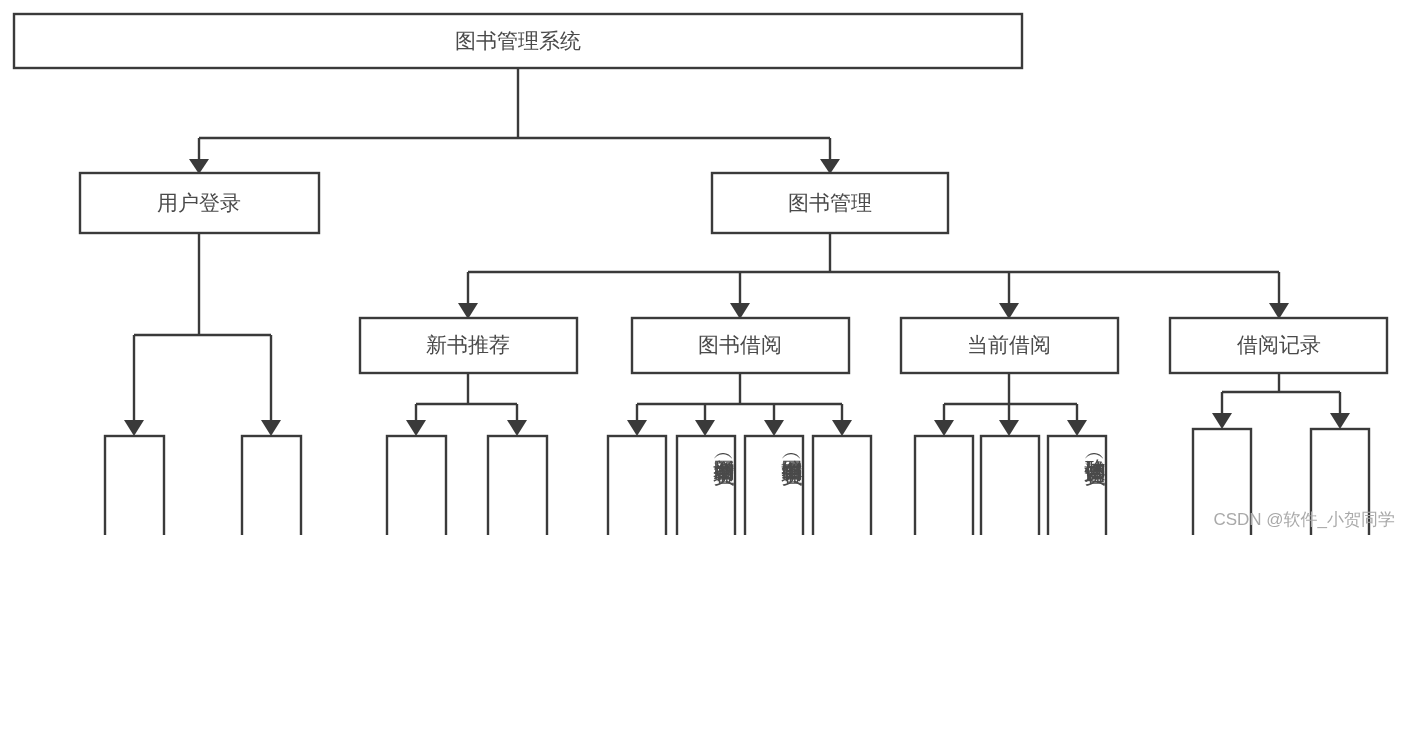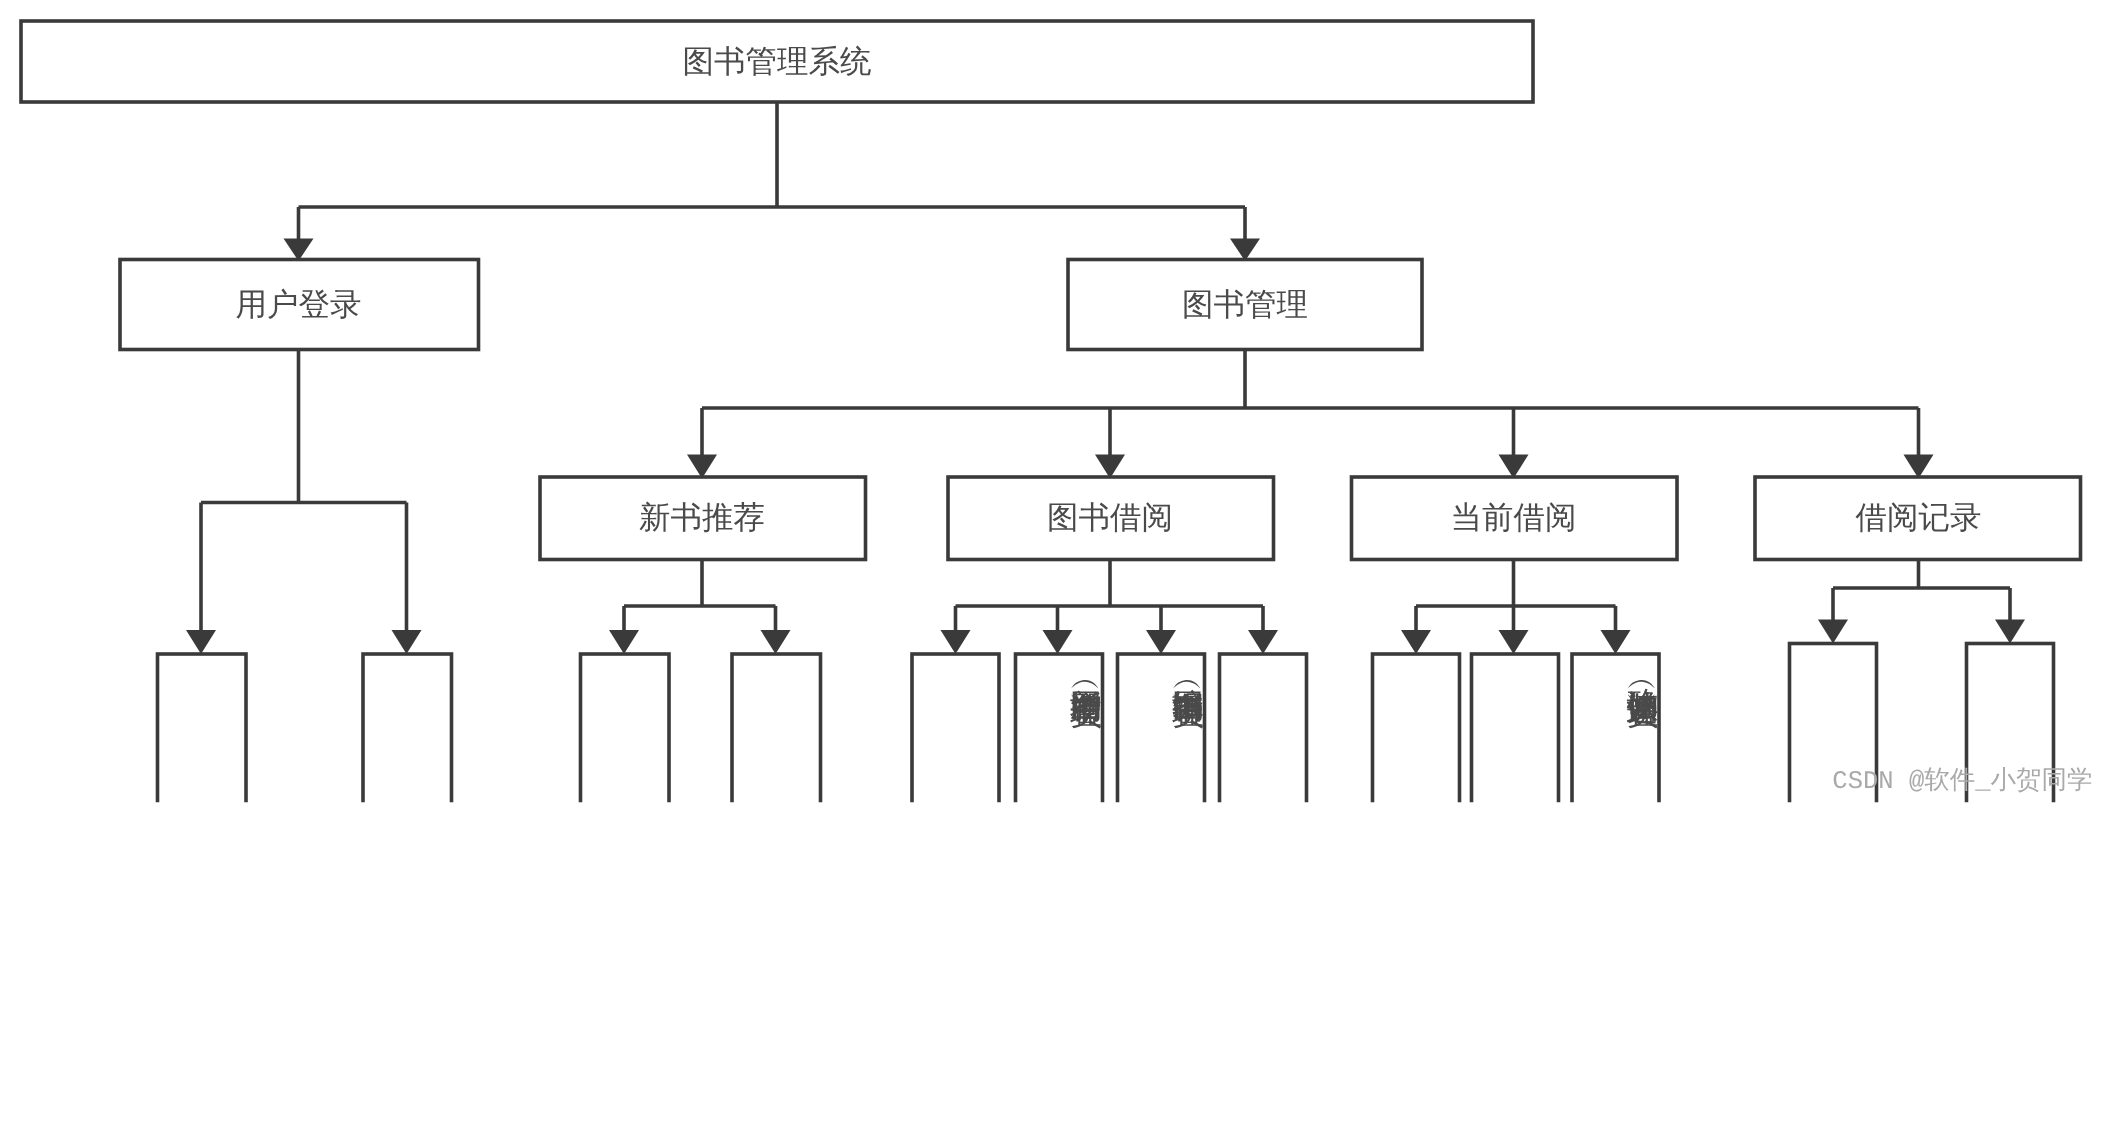--- a/index.html
+++ b/index.html
@@ -61,21 +61,21 @@
     align-items: flex-start;
     justify-content: flex-start;
     pointer-events: none;
   }
   .watermark {
     position: absolute;
     right: 10px;
     bottom: 4px;
     color: #a9a9a9;
     font-size: 17px;
-    font-family: Liberation Mono, monospace;
+    font-family: Liberation Sans, sans-serif;
     white-space: nowrap;
   }
 </style>
 </head>
 <body>
 
 <div id="diagram-root">
 
   <svg id="tree-svg" viewBox="0 0 1405 747">
 

